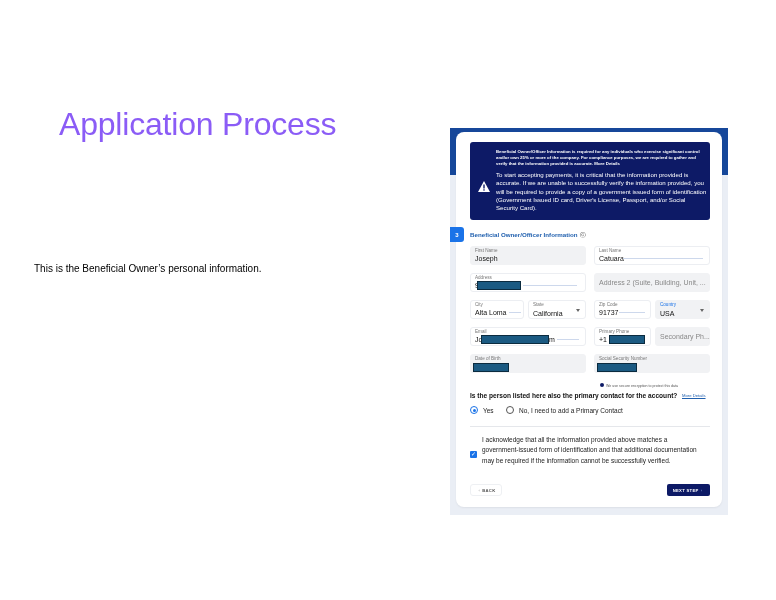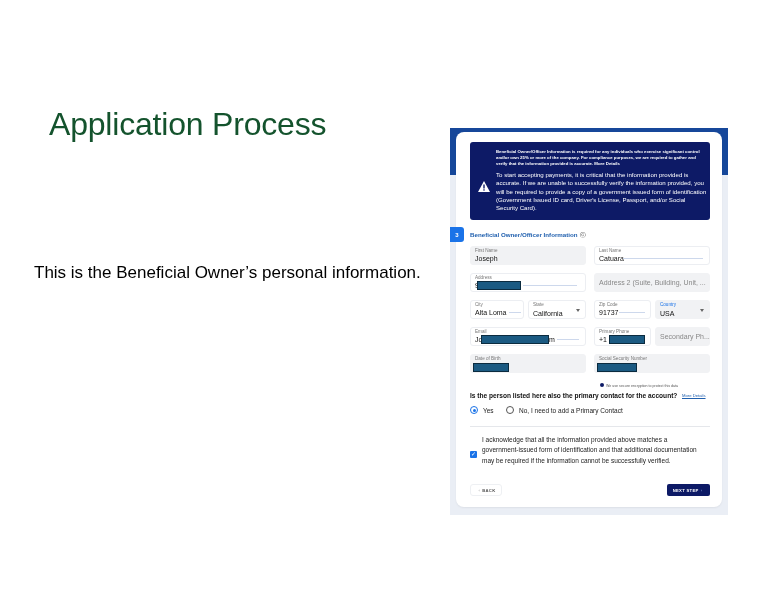--- a/index.html
+++ b/index.html
@@ -1,26 +1,26 @@
 <!DOCTYPE html>
 <html><head>
 <meta charset="utf-8">
 <style>
   * { box-sizing: border-box; margin: 0; padding: 0; }
   html, body { width: 776px; height: 600px; background: #ffffff; overflow: hidden; }
   body { position: relative; font-family: "Liberation Sans", "DejaVu Sans", sans-serif; color: #111; }
 
   .slide-title {
-    position: absolute; left: 49px; top: 106px;
+    position: absolute; left: 59px; top: 106px;
     font-family: "Liberation Sans", sans-serif;
-    font-size: 32px; font-weight: 400; color: #14532d; letter-spacing: -0.2px;
+    font-size: 32px; font-weight: 400; color: #8b5cf6; letter-spacing: -0.2px;
   }
   .slide-caption {
     position: absolute; left: 34px; top: 263px;
-    font-size: 17px; color: #000;
+    font-size: 10px; color: #000;
   }
 
   
   .shot {
     position: absolute; left: 450px; top: 128px; width: 278px; height: 387px;
     background: #eaeef5; overflow: hidden;
   }
   .shot-band { position: absolute; left: 0; top: 0; width: 100%; height: 47px; background: #16479a; }
   .card {
     position: absolute; left: 6px; top: 4px; width: 266px; height: 375px;

